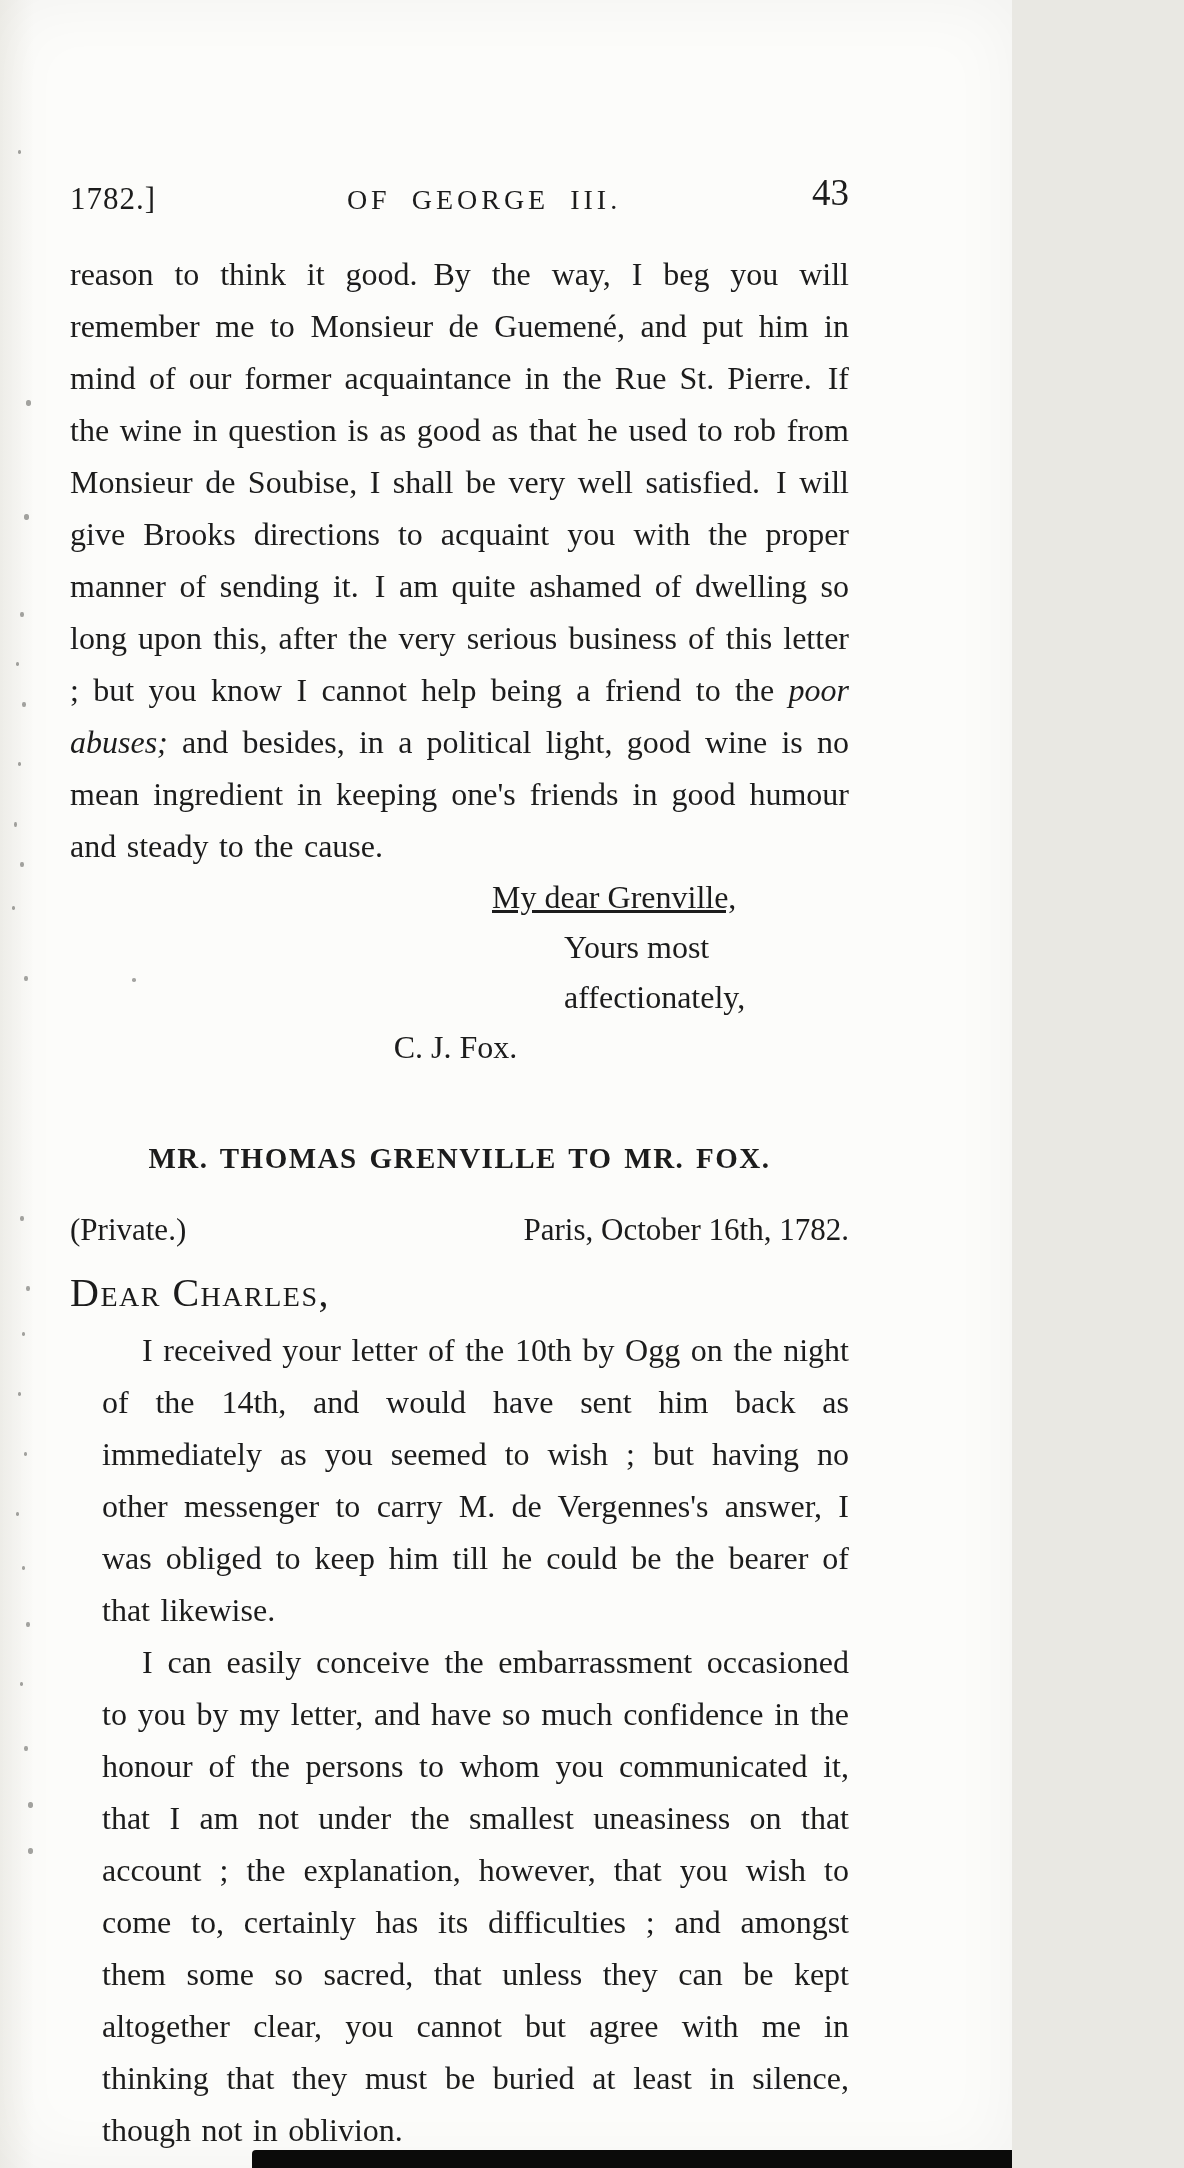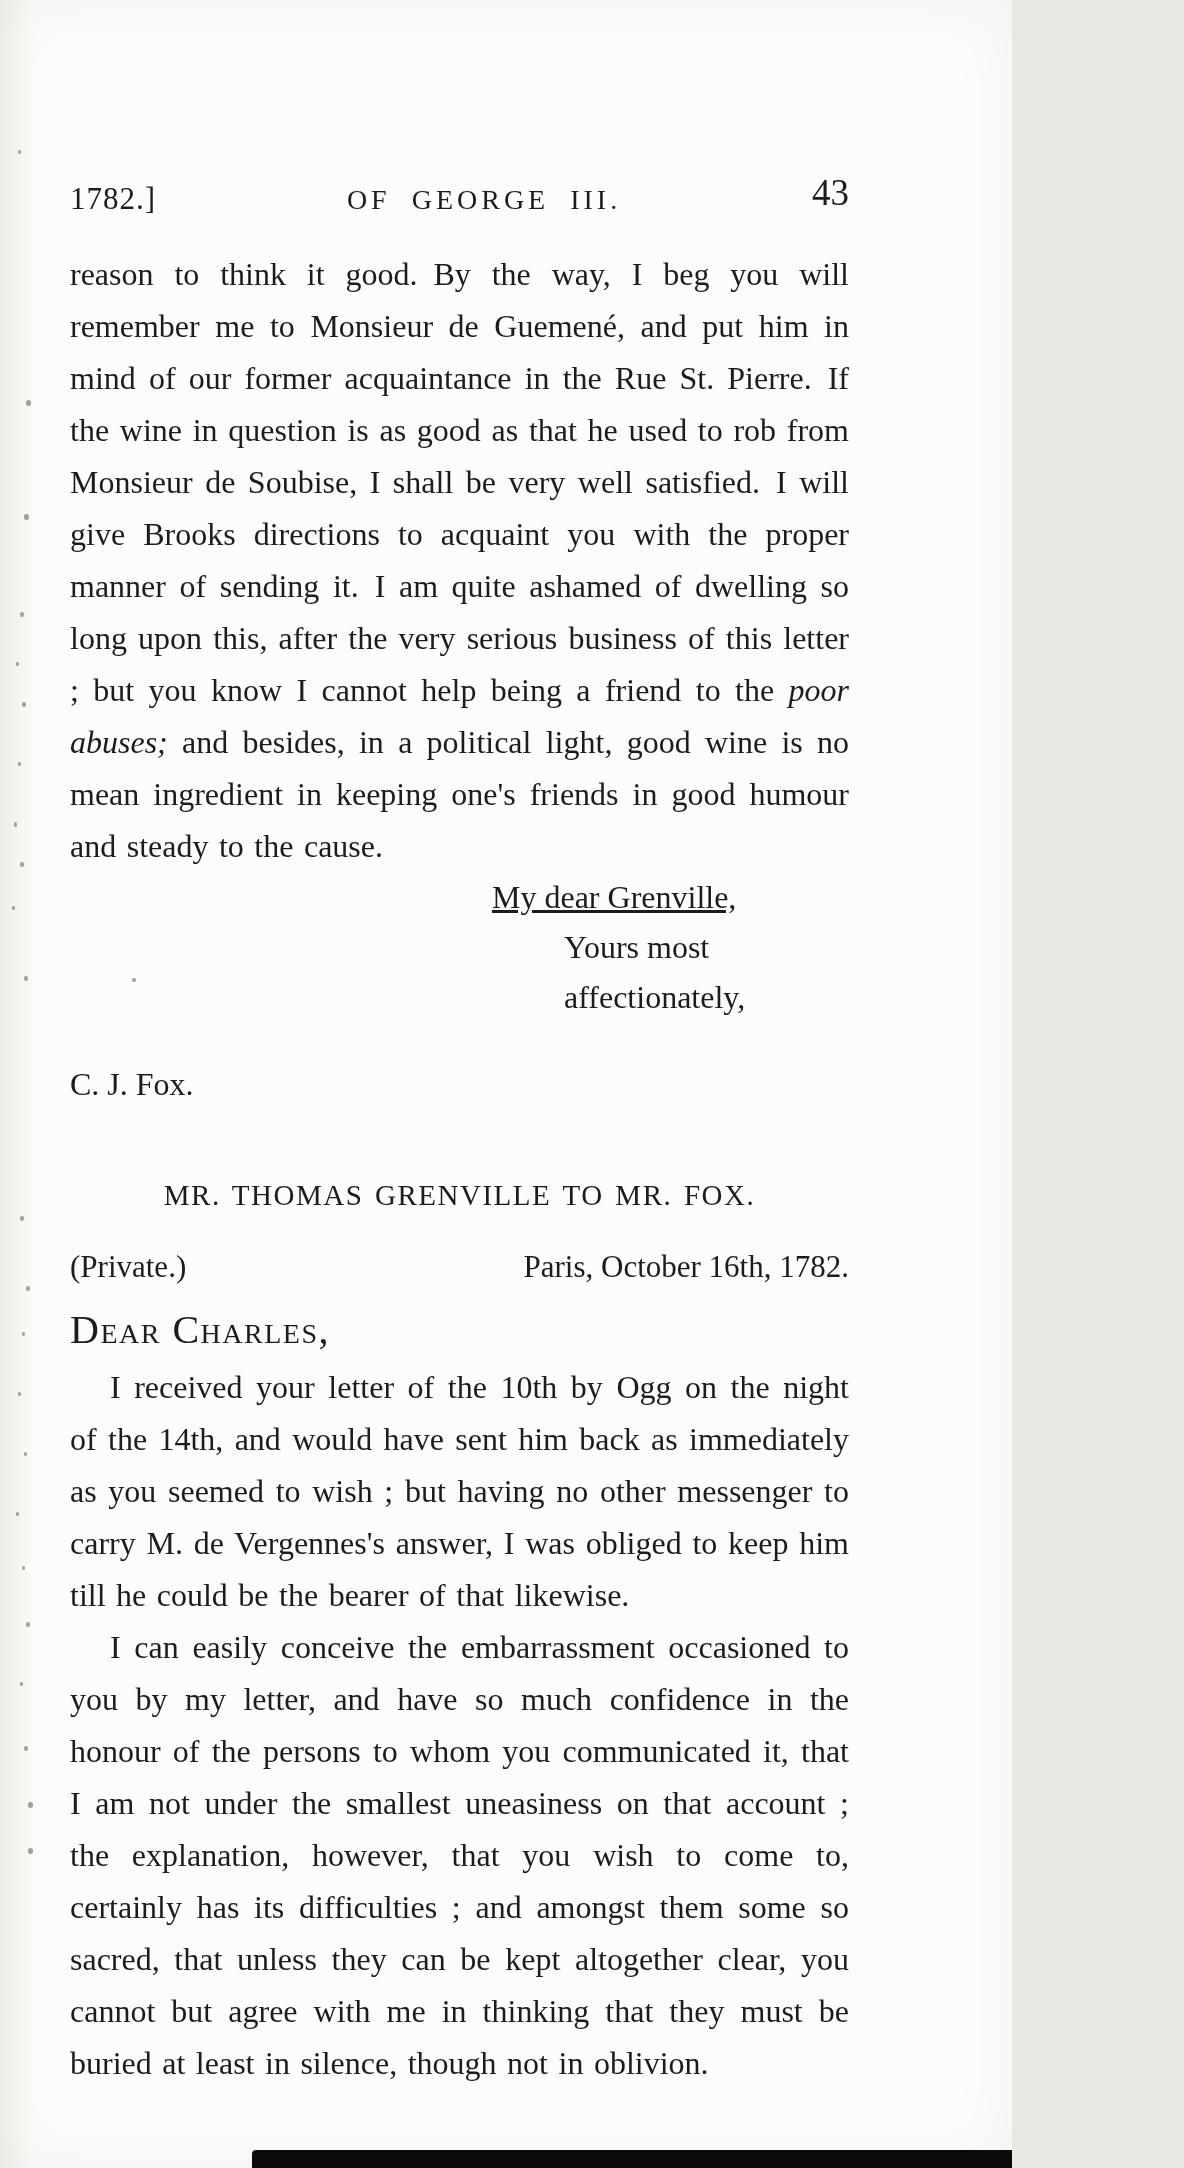--- a/index.html
+++ b/index.html
@@ -32,32 +32,32 @@
 
   
   .body-para {
     font-size: 32px;
     line-height: 52px;
     text-align: justify;
     word-spacing: 2.5px;
     margin: 0;
   }
   .first-para { margin-top: 30px; }
-  .indent { text-indent: 40px; }
+  .indent { text-indent: 40px; margin-left: 32px; }
 
   
   .closing div { font-size: 32px; line-height: 50px; }
   .c-iam   { margin-left: 350px; }
   .c-dear  { margin-left: 422px; text-decoration: underline; }
   .c-yours { margin-left: 494px; }
-  .c-fox   { text-align: left; padding-right: 8px; margin-top: 37px; }
+  .c-fox   { text-align: center; padding-right: 8px; }
 
   
   .letter-heading {
-    font-weight: normal;
+    font-weight: bold;
     font-size: 29px;
     letter-spacing: 1.5px;
     word-spacing: 3px;
     text-align: center;
     margin: 70px 0 0 0;
   }
   .meta-row {
     display: flex;
     justify-content: space-between;
     align-items: baseline;

